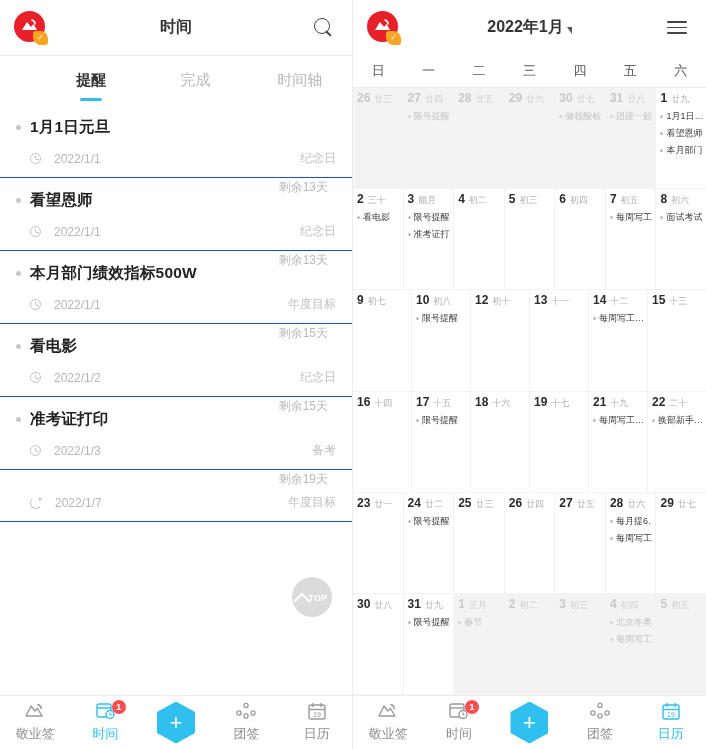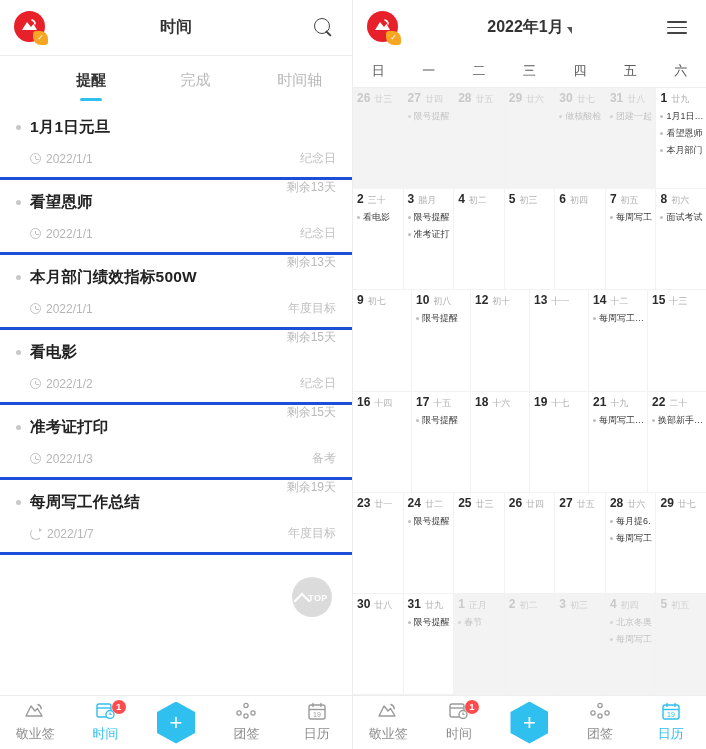--- a/index.html
+++ b/index.html
@@ -85,30 +85,30 @@
     content: ""; position: absolute; bottom: 4px; left: 50%;
     transform: translateX(-50%);
     width: 22px; height: 3px; border-radius: 2px; background: #2fc0ef;
   }
 
   
   .list { flex: 1; overflow: hidden; position: relative; }
   .task {
     position: relative;
     padding: 12px 16px 10px 16px;
-    border-bottom: 3px solid #1d4ed8;
+    border-bottom: 1px solid #1d4ed8;
   }
   .task-title-row { display: flex; align-items: center; gap: 9px; }
   .dot { width: 5px; height: 5px; border-radius: 50%; background: #c8c8c8; flex: 0 0 5px; }
   .task-title { font-size: 15.5px; font-weight: bold; color: #222; letter-spacing: .2px; }
   .task-meta {
     display: flex; align-items: center; justify-content: space-between;
     margin-top: 12px; padding-left: 14px;
   }
-  .task-date { display: flex; align-items: center; gap: 5px; font-size: 12px; color: #b6b6b6; }
+  .task-date { display: flex; align-items: center; gap: 13px; font-size: 12px; color: #b6b6b6; }
   .clock {
     width: 11px; height: 11px; border: 1.2px solid #c2c2c2; border-radius: 50%;
     position: relative; flex: 0 0 11px;
   }
   .clock::after {
     content: ""; position: absolute; left: 4px; top: 2px;
     width: 1.2px; height: 3.4px; background: #c2c2c2;
   }
   .clock::before {
     content: ""; position: absolute; left: 4.5px; top: 5px;
@@ -124,21 +124,21 @@
   }
   .repeat-icon::after {
     content: ""; position: absolute; right: 0px; top: 0px;
     width: 0; height: 0;
     border-left: 3px solid #c2c2c2;
     border-top: 2.5px solid transparent;
     border-bottom: 2.5px solid transparent;
   }
   .task-tag { font-size: 12px; color: #c0c0c0; }
   .task-remain {
-    position: absolute; right: 16px; bottom: -19px;
+    position: absolute; right: 24px; bottom: -19px;
     font-size: 12px; color: #b9b9b9; z-index: 1;
   }
 
   .top-btn {
     position: absolute; right: 20px; bottom: 78px;
     width: 40px; height: 40px; border-radius: 50%;
     background: rgba(170,170,170,.42);
     display: flex; flex-direction: row; align-items: center; justify-content: center;
     color: #fff; z-index: 9; cursor: pointer;
   }
@@ -313,24 +313,20 @@
           <span class="task-date">
             <span class="clock"></span>
             <span>2022/1/3</span>
           </span>
           <span class="task-tag">备考</span>
         </div>
         <span class="task-remain">剩余19天</span>
       </div>
 
       <div class="task">
-        <div class="task-title-row">
-          <span class="dot"></span>
-          <span class="task-title">每周写工作总结</span>
-        </div>
         <div class="task-meta">
           <span class="task-date">
             <span class="repeat-icon"></span>
             <span>2022/1/7</span>
           </span>
           <span class="task-tag">年度目标</span>
         </div>
       </div>
 
       <div class="top-btn">

